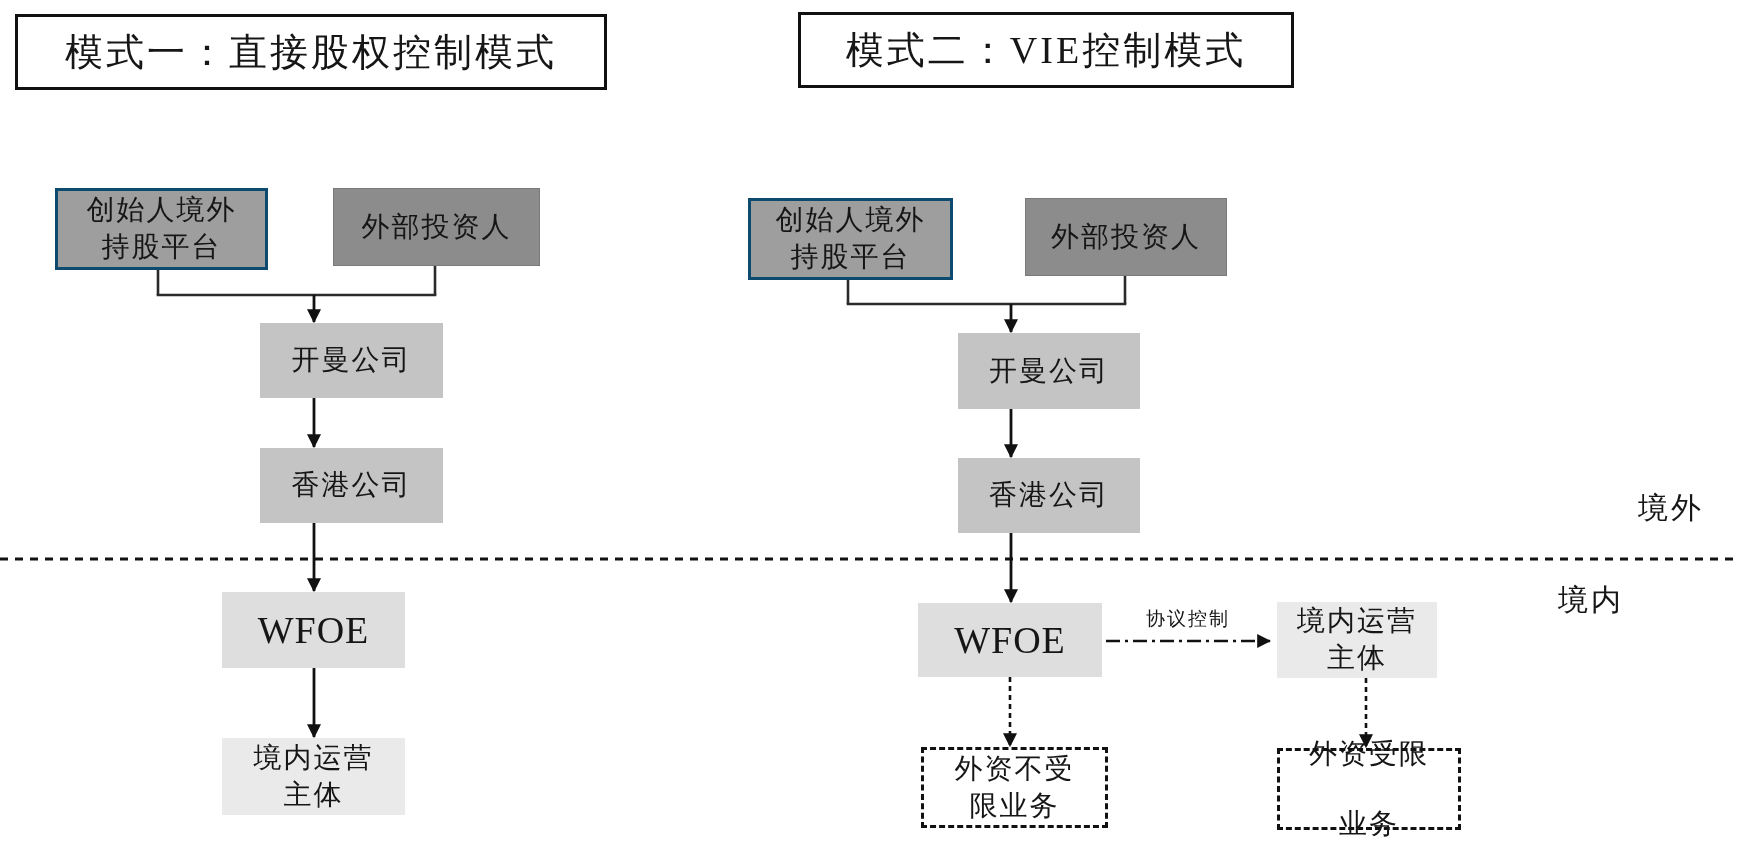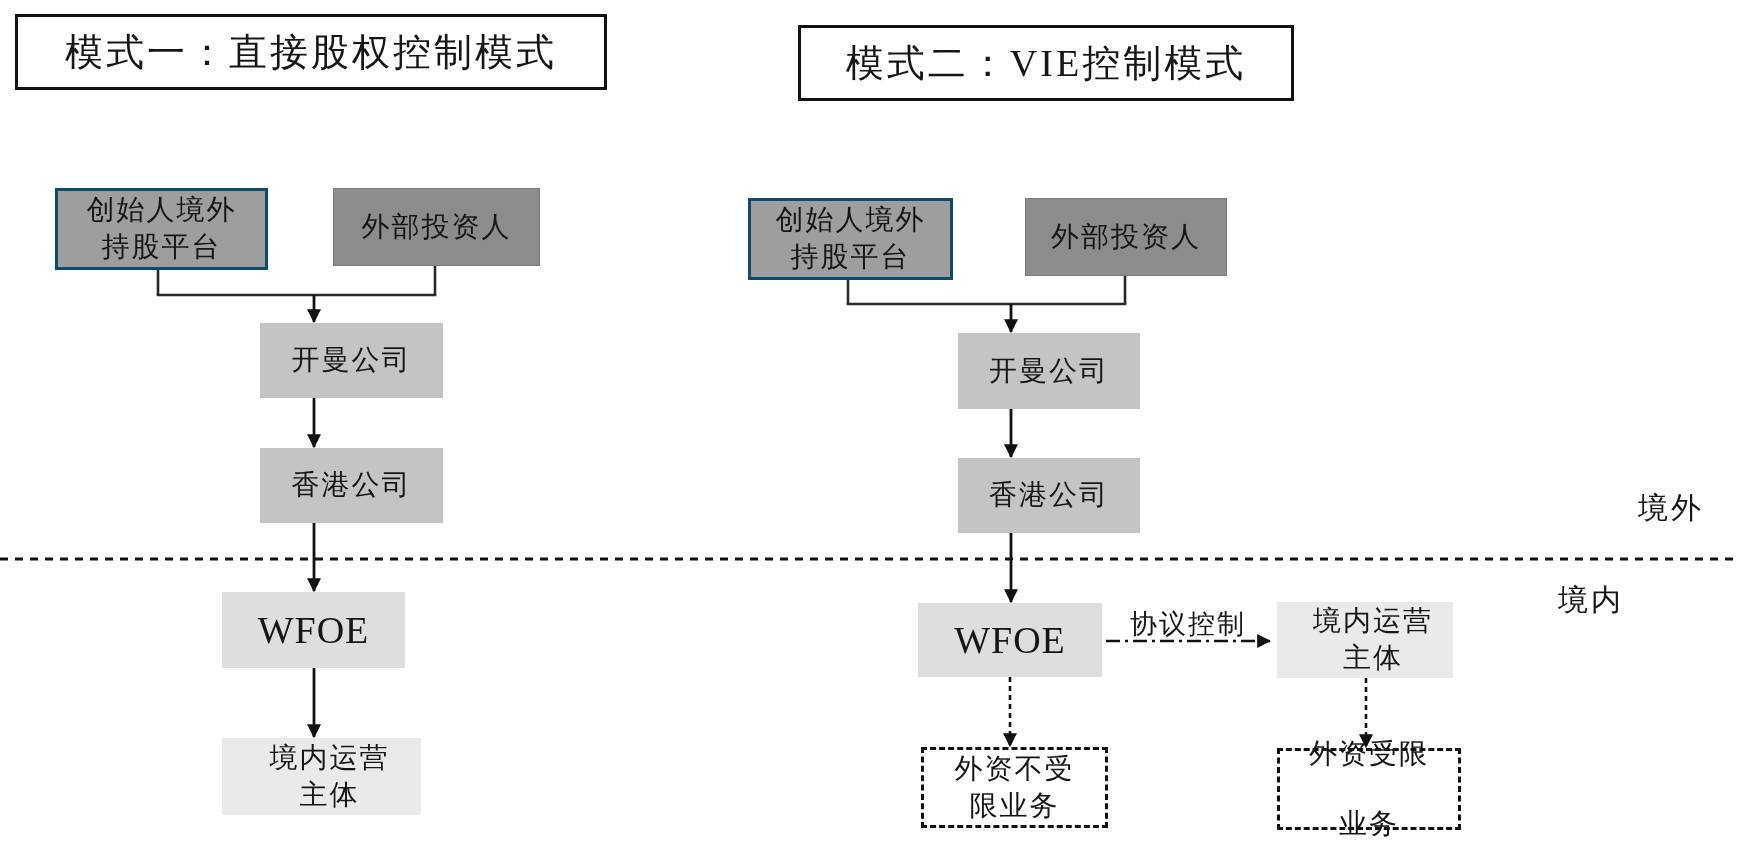--- a/index.html
+++ b/index.html
@@ -17,28 +17,28 @@
   .node {
     position:absolute; display:flex; flex-direction:column;
     align-items:center; justify-content:center; text-align:center;
     font-size:28px; line-height:1.32; letter-spacing:2px;
   }
   .node.wfoe { font-size:38px; letter-spacing:1px; }
   .fill-medium   { background:var(--box-medium);  border:3px solid #0c4a6e; }
   .fill-dark     { background:var(--box-dark);    border:1px solid #7a7a7a; }
   .fill-light    { background:var(--box-light);margin-left:38px; }
   .fill-lighter  { background:var(--box-lighter); }
-  .fill-lightest { background:var(--box-lightest);padding-left:16px; }
+  .fill-lightest { background:var(--box-lightest); }
   .dashed-box {
     position:absolute; border:3px dashed #111; background:#fff;
     display:flex; flex-direction:column; align-items:center; justify-content:center;
     text-align:center; font-size:28px; line-height:1.32; letter-spacing:2px;
   }
   .float-label {
-    position:absolute; text-align:center; font-size:27px; letter-spacing:2px; white-space:nowrap;
+    position:absolute; text-align:center; font-size:19px; letter-spacing:2px; white-space:nowrap;
   }
   .region-label {
     position:absolute; width:86px; text-align:center; font-size:30px; letter-spacing:3px;
   }
 </style>
 </head>
 <body>
 
 <div class="stage">
 
@@ -79,21 +79,21 @@
     <g stroke="#111" stroke-width="2.6" fill="none">
       <line x1="1010" y1="677" x2="1010" y2="746" stroke-dasharray="5 4" marker-end="url(#arrow)"></line>
       <line x1="1366" y1="678" x2="1366" y2="747" stroke-dasharray="5 4" marker-end="url(#arrow)"></line>
       <line x1="1106" y1="641" x2="1270" y2="641" stroke-dasharray="14 5 3 5" marker-end="url(#arrow)"></line>
     </g>
   </svg>
 
   <div class="title-box" style="left:15px; top:14px; width:586px; height:70px;text-align:center;">
     <span>模式一：直接股权控制模式</span>
   </div>
-  <div class="title-box" style="left:798px; top:25px; width:490px; height:70px;">
+  <div class="title-box" style="left:798px; top:12px; width:490px; height:70px;">
     <span>模式二：VIE控制模式</span>
   </div>
 
   <div class="node fill-medium" style="left:55px; top:188px; width:207px; height:76px;">
     <span>创始人境外</span>
     <span>持股平台</span>
   </div>
   <div class="node fill-dark" style="left:333px; top:188px; width:205px; height:76px;">
     <span>外部投资人</span>
   </div>

